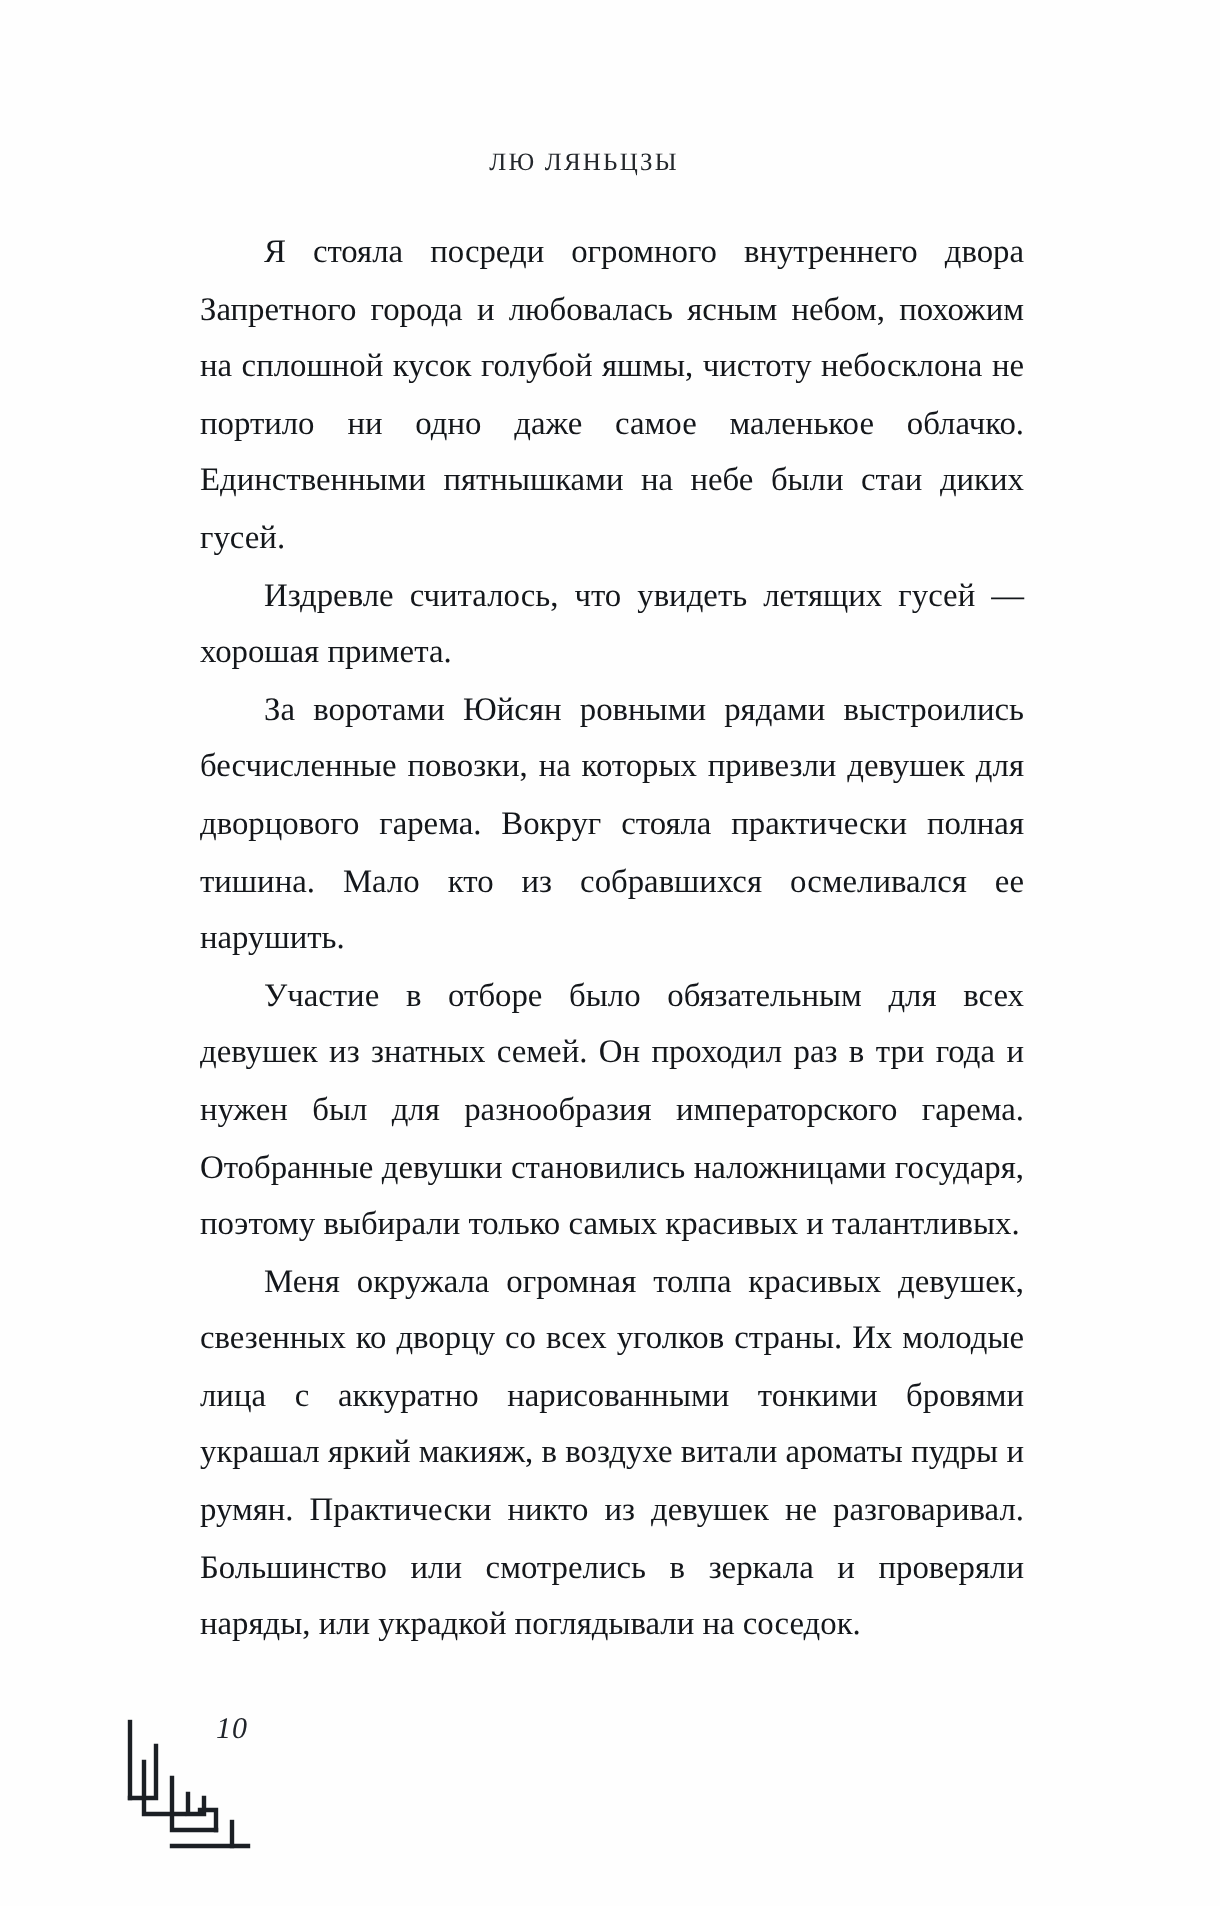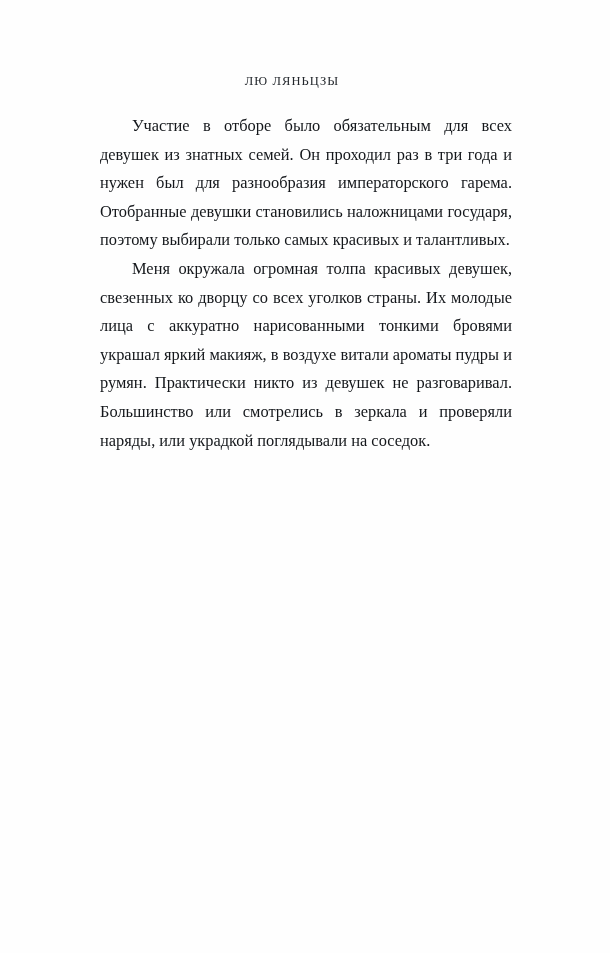--- a/index.html
+++ b/index.html
@@ -74,18 +74,38 @@
   }
 </style>
 </head>
 <body>
 
 <div class="page">
 
   <div class="running-head">Лю Ляньцзы</div>
 
   <div class="text-block">
+    <p class="para">Я стояла посреди огромного внутреннего двора Запретного города и любовалась ясным небом, похожим на сплошной кусок голубой яшмы, чистоту небосклона не портило ни одно даже самое маленькое облачко. Единственными пятнышками на небе были стаи диких гусей.</p>
+    <p class="para">Издревле считалось, что увидеть летящих гусей — хорошая примета.</p>
+    <p class="para">За воротами Юйсян ровными рядами выстроились бесчисленные повозки, на которых привезли девушек для дворцового гарема. Вокруг стояла практически полная тишина. Мало кто из собравшихся осмеливался ее нарушить.</p>
     <p class="para">Участие в отборе было обязательным для всех девушек из знатных семей. Он проходил раз в три года и нужен был для разнообразия императорского гарема. Отобранные девушки становились наложницами государя, поэтому выбирали только самых красивых и талантливых.</p>
     <p class="para">Меня окружала огромная толпа красивых девушек, свезенных ко дворцу со всех уголков страны. Их молодые лица с аккуратно нарисованными тонкими бровями украшал яркий макияж, в воздухе витали ароматы пудры и румян. Практически никто из девушек не разговаривал. Большинство или смотрелись в зеркала и проверяли наряды, или украдкой поглядывали на соседок.</p>
   </div>
 
+  <div class="folio-area">
+    <span class="ornament">
+      <svg width="72" height="68" viewBox="0 0 72 68" xmlns="http://www.w3.org/2000/svg">
+        <g fill="none" stroke="#1b1f24" stroke-width="2.2" stroke-linecap="square">
+          <path d="M3,2 L3,40"></path>
+          <path d="M3,40 L16,40 L16,14"></path>
+          <path d="M10,22 L10,48 L30,48"></path>
+          <path d="M24,30 L24,56 L46,56"></path>
+          <path d="M32,38 L32,48 L40,48 L40,40"></path>
+          <path d="M46,56 L46,46 L38,46"></path>
+          <path d="M24,64 L62,64"></path>
+          <path d="M54,64 L54,52"></path>
+        </g>
+      </svg>
+    </span>
+    <span class="folio-number">10</span>
+  </div>
 
 </div>
 
 </body></html>

